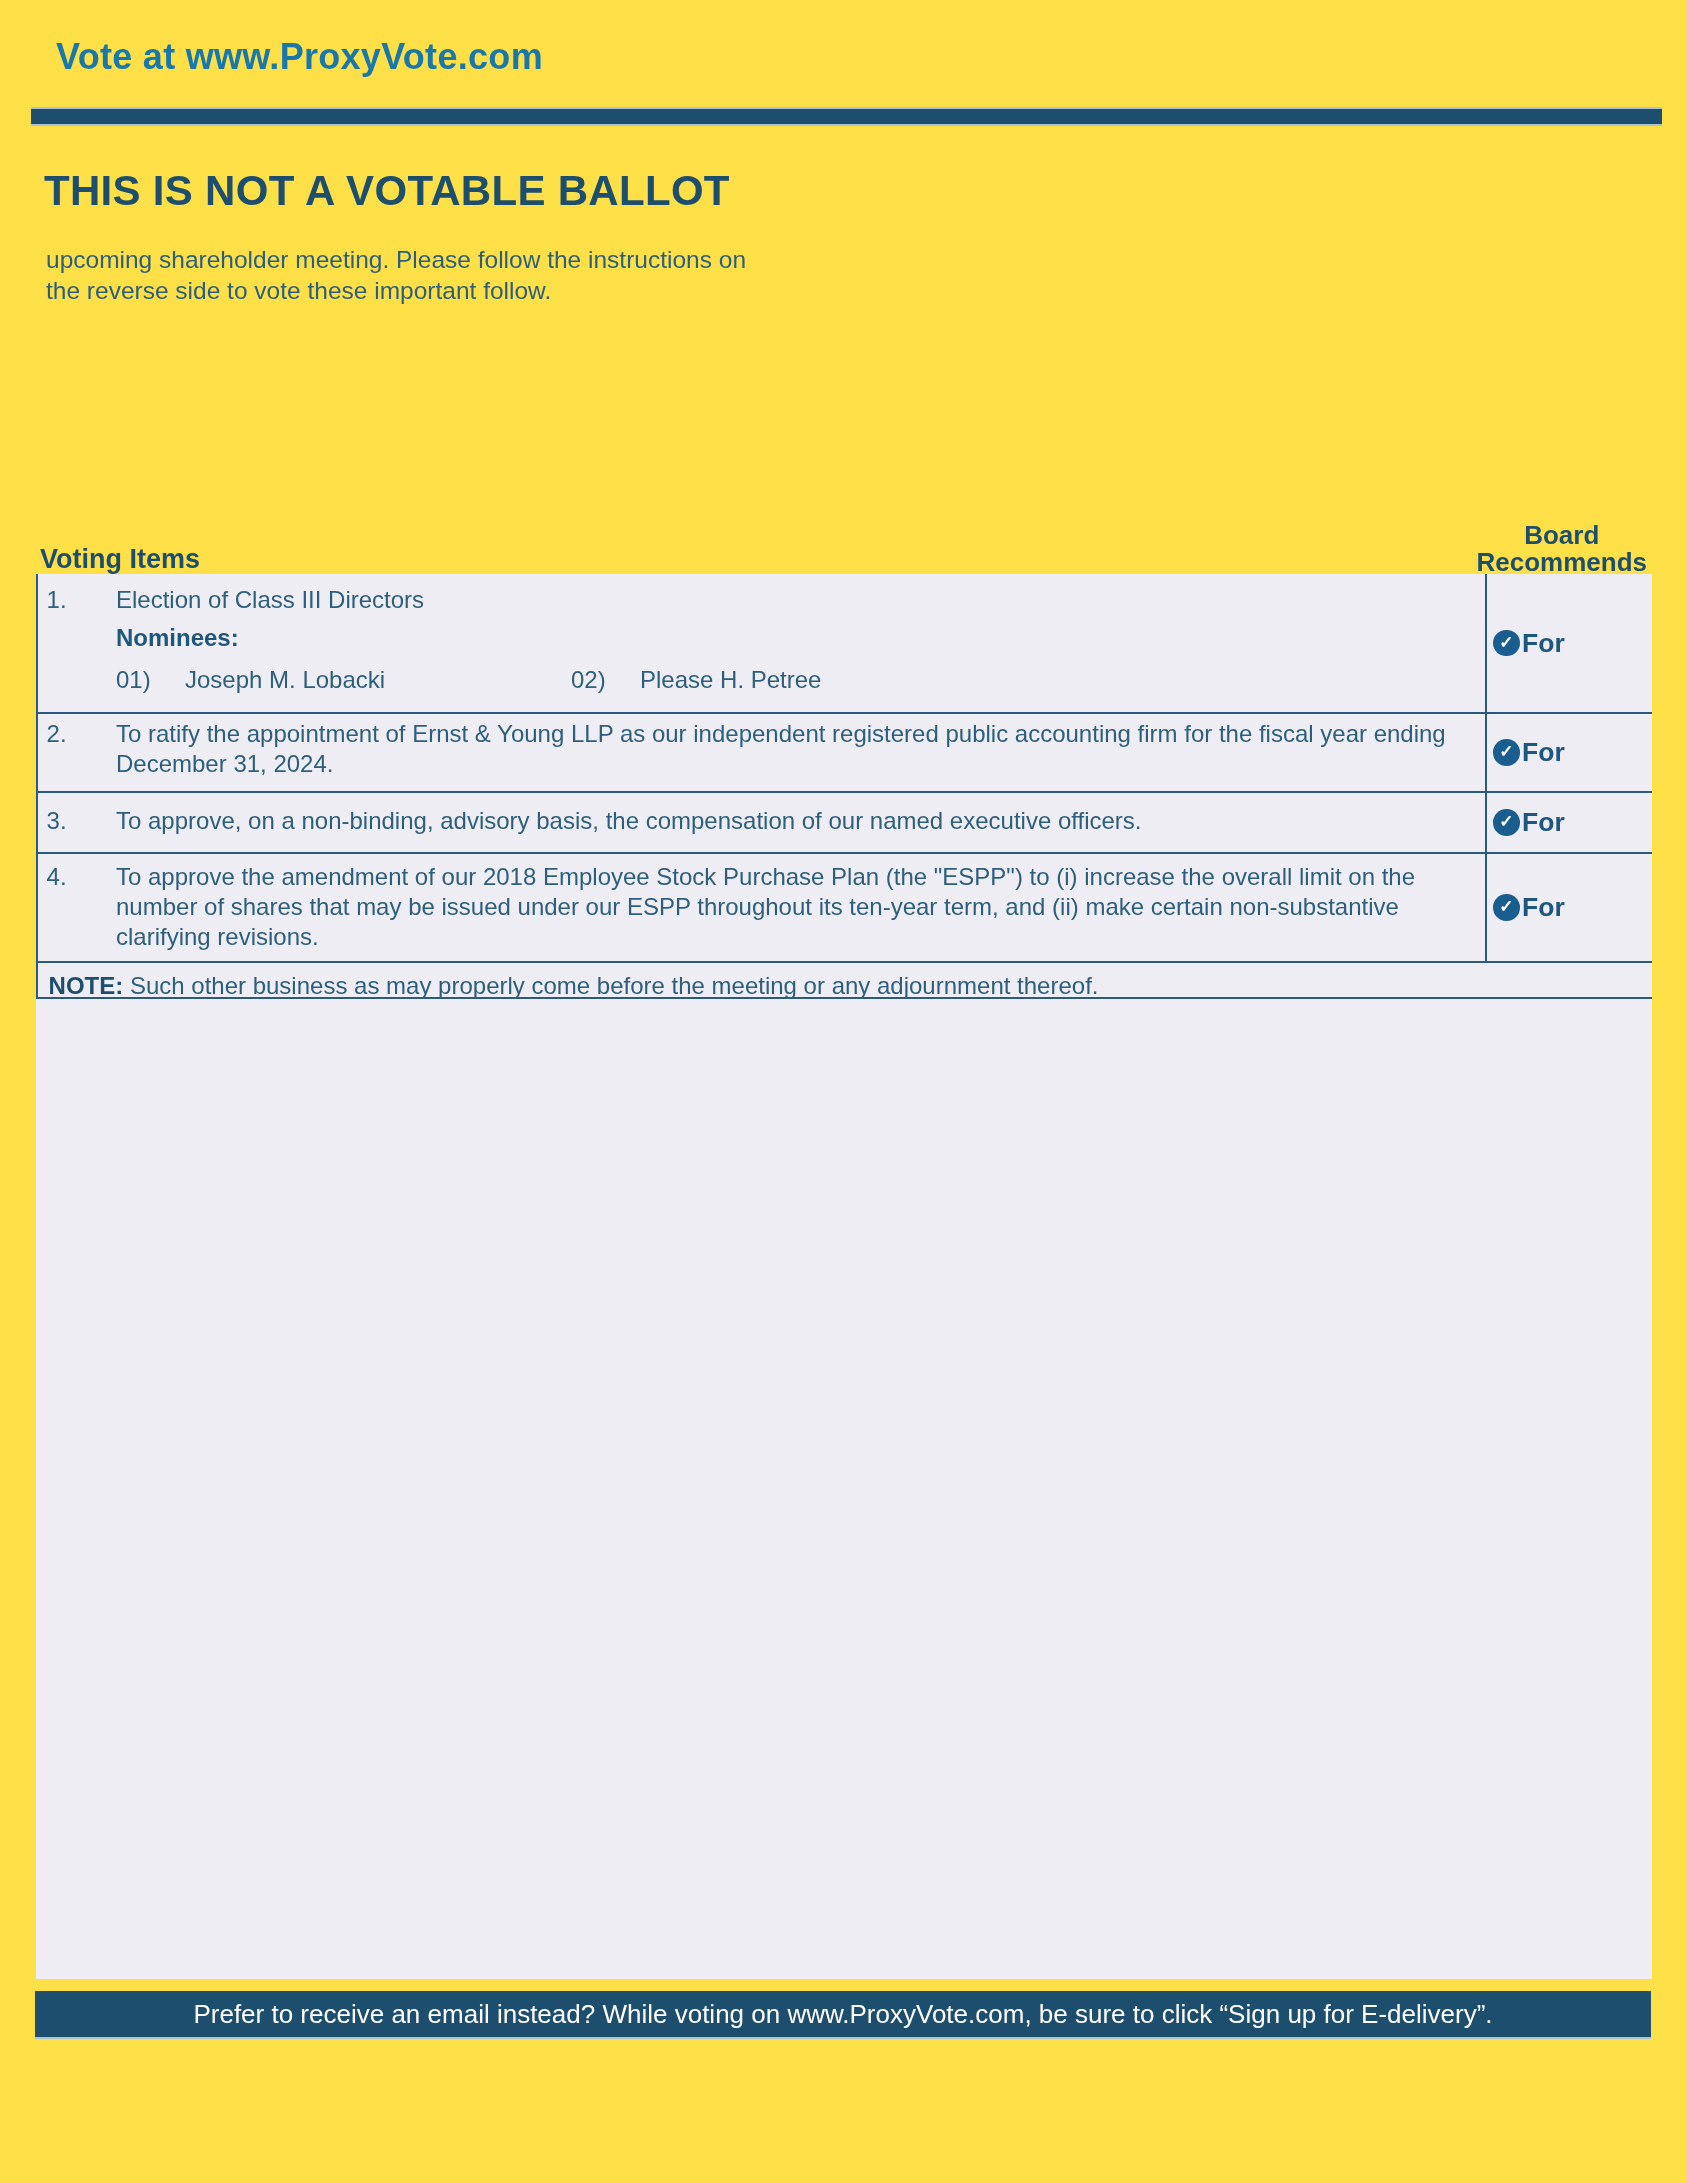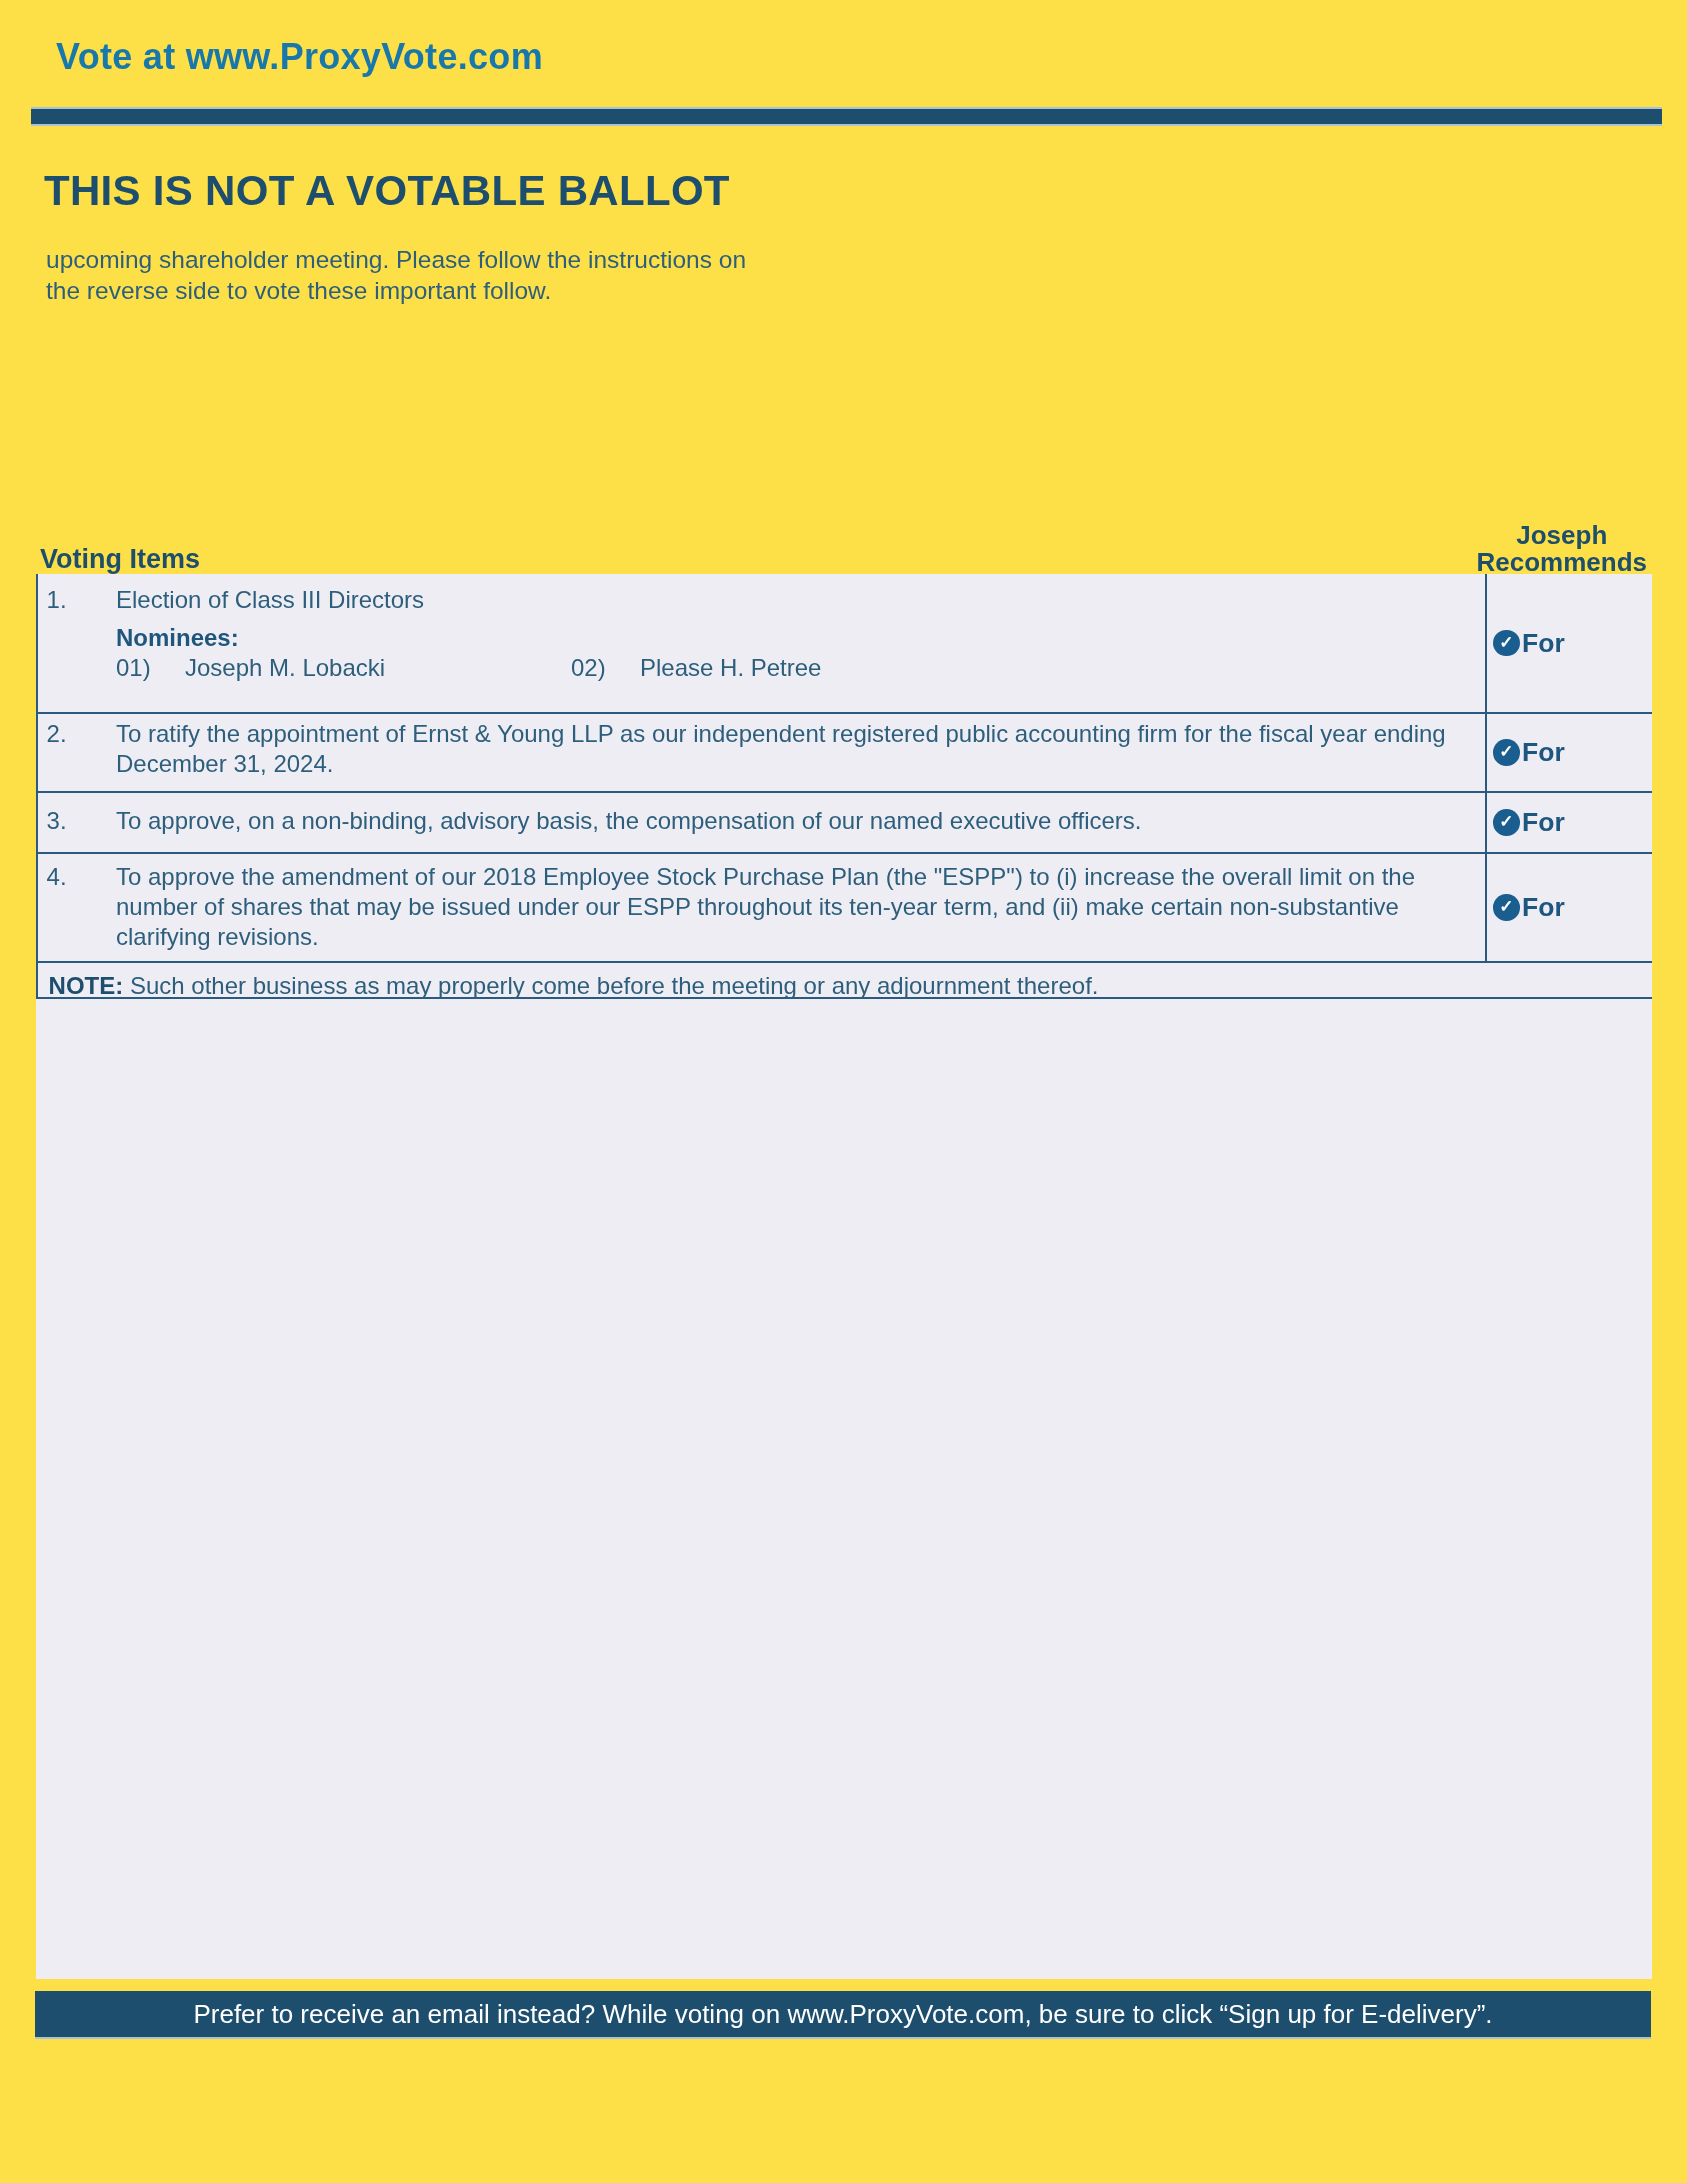--- a/index.html
+++ b/index.html
@@ -111,21 +111,21 @@
   }
   .row1 .cell-num, .row1 .cell-text { padding-top: 10.6px; }
   .row2 .cell-num, .row2 .cell-text { padding-top: 5.3px; }
   .row3 .cell-num, .row3 .cell-text { padding-top: 13.2px; }
   .row4 .cell-num, .row4 .cell-text { padding-top: 8px; }
   .nominees-label {
     margin-top: 8px;
     font-weight: bold;
     color: #1e567c;
   }
-  .nominee-line { display: flex; }
+  .nominee-line { display: flex; margin-top: 12px; }
   .nom-num1, .nom-num2 { width: 69px; flex: none; }
   .nom-name1 { width: 386px; flex: none; }
   .cell-rec {
     width: 167px;
     flex: none;
     border-left: 2px solid #2a5a80;
     display: flex;
     align-items: center;
     padding-left: 6px;
   }
@@ -184,21 +184,21 @@
   <div class="top-rule"></div>
 
   <div class="ballot-title">THIS IS NOT A VOTABLE BALLOT</div>
   <div class="intro">
     <div>upcoming shareholder meeting. Please follow the instructions on</div>
     <div>the reverse side to vote these important follow.</div>
   </div>
 
   <div class="voting-items-label">Voting Items</div>
   <div class="board-recommends">
-    <div>Joseph</div>
+    <div>Board</div>
     <div>Recommends</div>
   </div>
 
   <div class="panel">
 
     <div class="vrow row1">
       <div class="cell-num">1.</div>
       <div class="cell-text">
         <div>Election of Class III Directors</div>
         <div class="nominees-label">Nominees:</div>

